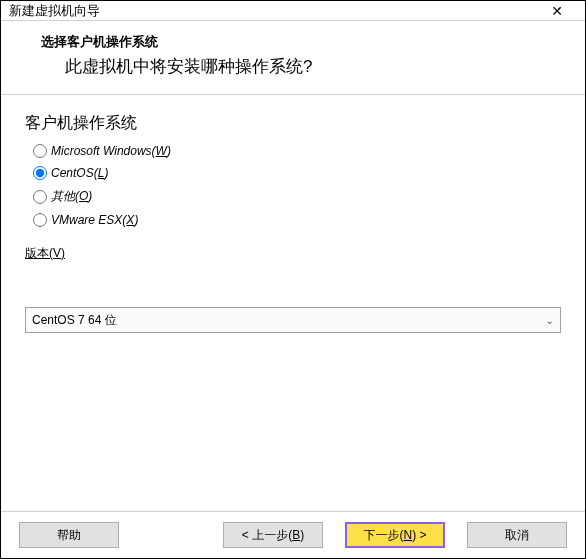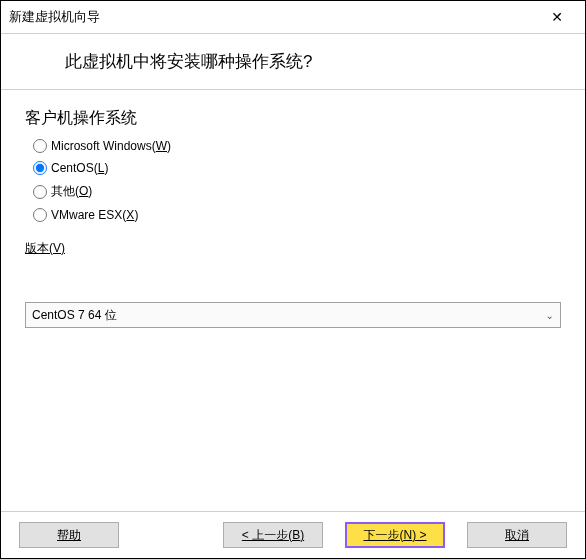--- a/index.html
+++ b/index.html
@@ -1,51 +1,52 @@
 <!DOCTYPE html>
 <html><head>
 <meta charset="utf-8">
 <style>
 * { box-sizing: border-box; margin: 0; padding: 0; font-family: "Microsoft YaHei", "Segoe UI", sans-serif; }
 body { background: #fff; width: 586px; height: 559px; overflow: hidden; }
 .dialog { width: 100%; height: 100%; border: 1px solid #000; display: flex; flex-direction: column; }
-.titlebar { height: 33px; display: flex; align-items: center; padding: 0 8px; border-bottom: 1px solid #d0d0d0; }
+.titlebar { height: 20px; display: flex; align-items: center; padding: 0 8px; border-bottom: 1px solid #d0d0d0; }
 .titlebar .title { font-size: 13px; flex: 1; }
 .titlebar .close { width: 40px; text-align: center; font-size: 14px; cursor: pointer; }
 .header { padding: 12px 24px 16px 24px; border-bottom: 1px solid #d0d0d0; }
 .header .heading { font-size: 13px; font-weight: bold; color: #000; padding-left: 16px; }
 .header .subtext { font-size: 17px; color: #000; padding-left: 40px; margin-top: 4px; }
 .content { flex: 1; padding: 18px 24px; }
 .group-label { font-size: 16px; margin-bottom: 10px; color: #000; }
 .radio-group { padding-left: 8px; }
 .radio-row { display: flex; align-items: center; margin-bottom: 8px; font-size: 12px; }
 .radio-row input[type="radio"] { width: 14px; height: 14px; margin-right: 4px; }
-.radio-row label { cursor: pointer; }
+.radio-row label { cursor: pointer; font-style: italic; }
 .version-section { margin-top: 18px; }
 .version-label { font-size: 12px; margin-bottom: 8px; text-decoration: underline; }
 .dropdown { width: 100%; height: 26px; border: 1px solid #a0a0a0; background: #fafafa; display: flex; align-items: center; padding: 0 6px; font-size: 12px; cursor: pointer; margin-top: 45px; }
 .dropdown .dd-text { flex: 1; }
 .dropdown .chevron { font-size: 10px; color: #555; }
-.footer { border-top: 1px solid #d0d0d0; padding: 10px 18px; display: flex; align-items: center; text-decoration: underline; }
+.footer { border-top: 1px solid #d0d0d0; padding: 10px 18px; display: flex; align-items: center; }
 .footer .spacer { flex: 1; }
 .btn { min-width: 100px; height: 26px; border: 1px solid #adadad; background: #e1e1e1; font-size: 12px; cursor: pointer; padding: 0 10px; margin-left: 22px; display: flex; align-items: center; justify-content: center; }
 .btn.help { margin-left: 0; }
 .btn.primary { border: 2px solid #8b5cf6; background: #fde047; }
 .u { text-decoration: underline; }
 </style>
 </head>
 <body>
 
 <div class="dialog">
   <div class="titlebar">
     <div class="title">新建虚拟机向导</div>
     <div class="close">✕</div>
   </div>
 
   <div class="header">
+    <div class="heading">选择客户机操作系统</div>
     <div class="subtext">此虚拟机中将安装哪种操作系统?</div>
   </div>
 
   <div class="content">
     <div class="group-label">客户机操作系统</div>
     <div class="radio-group">
 
       <div class="radio-row">
         <input type="radio" name="os" style="">
         <label><span>Microsoft Windows(</span><span class="u">W</span><span>)</span></label>

